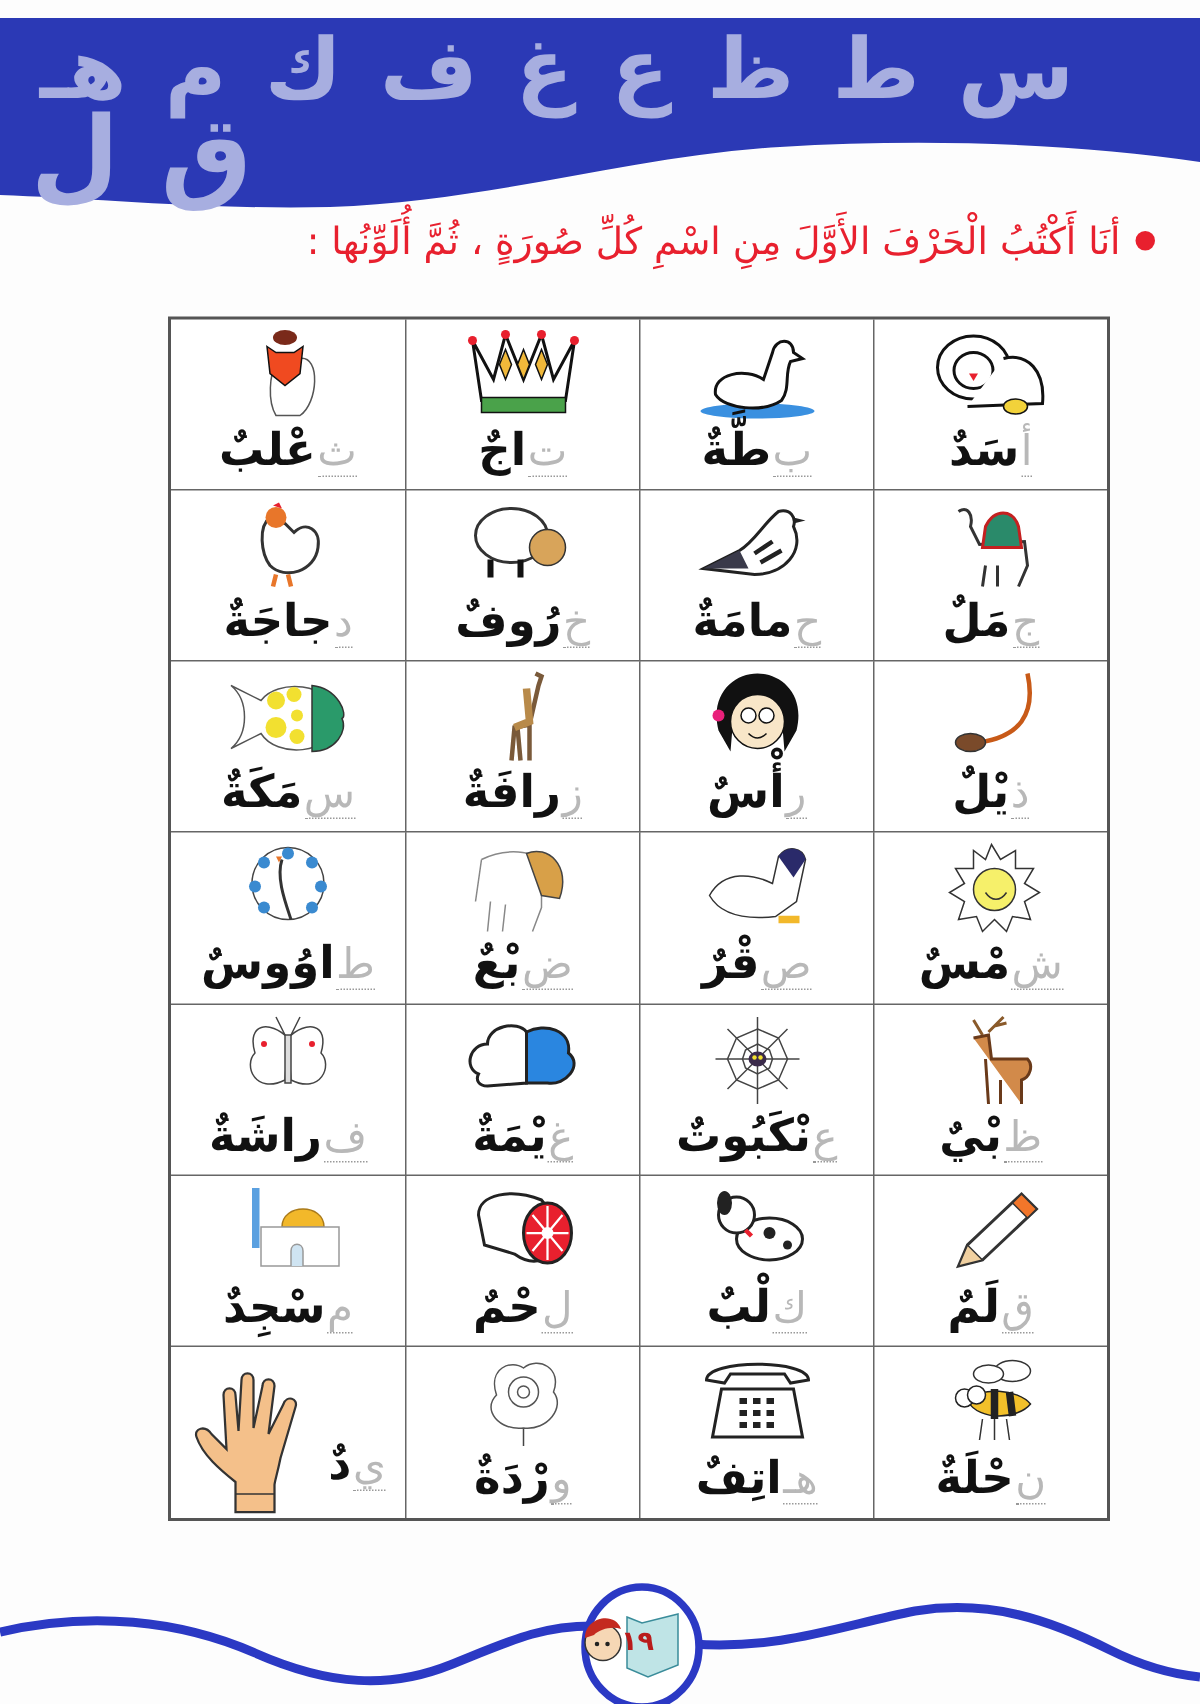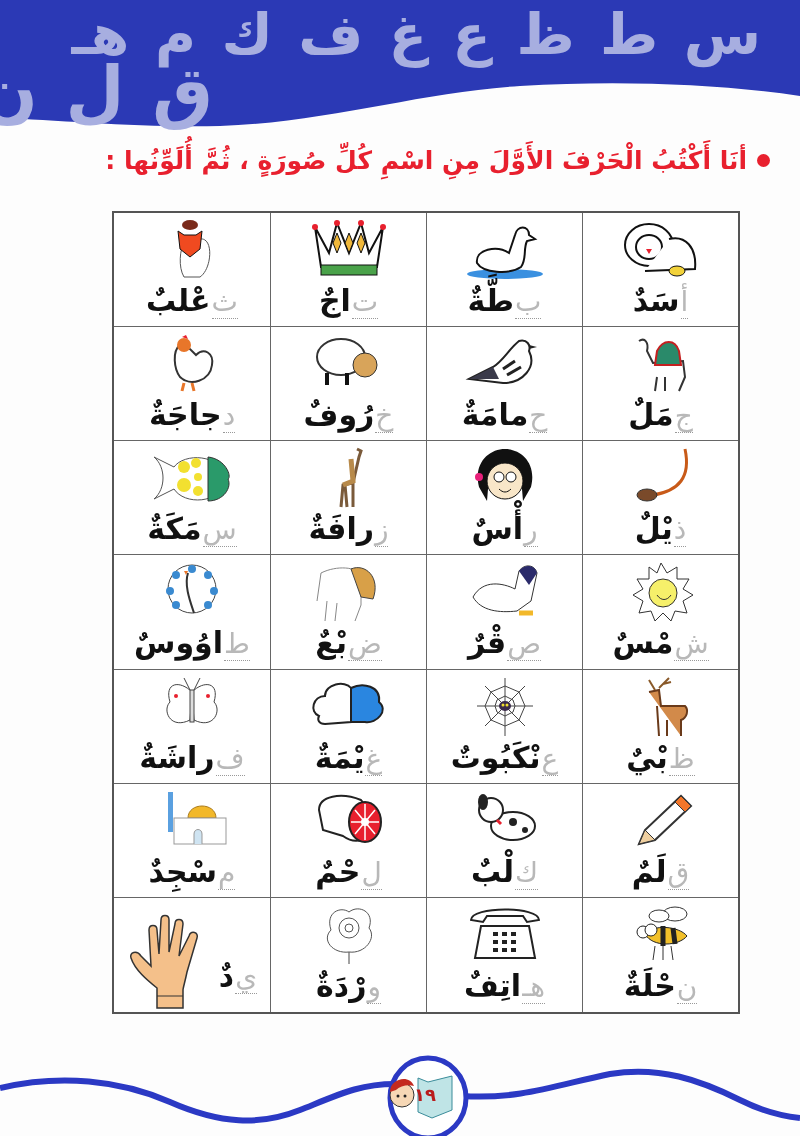--- a/index.html
+++ b/index.html
@@ -1,35 +1,35 @@
 <!DOCTYPE html>
 <html><head>
 <meta charset="utf-8">
 <style>
   html, body { margin: 0; padding: 0; }
   body {
     width: 800px; height: 1136px; position: relative; overflow: hidden;
     background: #fdfdfd;
     font-family: "DejaVu Sans", sans-serif;
   }
-  .header-band { position: absolute; left: 0; top: 0; width: 708px; height: 135px; padding-left: 45px; }
+  .header-band { position: absolute; left: 0; top: 12px; width: 708px; height: 135px; }
   .header-band svg { position: absolute; left: 0; top: 0; }
   .letters-row {
     position: absolute; direction: rtl; color: #a7aee0;
     font-family: "DejaVu Sans", sans-serif; font-weight: bold;
     white-space: nowrap;
   }
   .letters-row span { display: inline-block; }
   .letters-top { right: -8px; top: 2px; font-size: 56px; letter-spacing: 6px; }
   .letters-bottom { right: 540px; top: 52px; font-size: 68px; letter-spacing: 4px; }
 
   .instruction {
     position: absolute; top: 146px; right: 30px; left: 30px;
     direction: rtl; text-align: right;
-    color: #e8202e; font-weight: bold; font-size: 25px;
+    color: #e8202e; font-weight: normal; font-size: 25px;
     font-family: "DejaVu Sans", sans-serif;
     display: flex; align-items: center; gap: 10px;
   }
   .bullet { width: 13px; height: 13px; border-radius: 50%; background: #e8202e; display: inline-block; flex: 0 0 auto; }
 
   .grid {
     position: absolute; left: 112px; top: 211px; width: 628px; height: 803px;
     border: 2px solid #555; box-sizing: border-box;
     display: grid; direction: rtl;
     grid-template-columns: repeat(4, 1fr);

